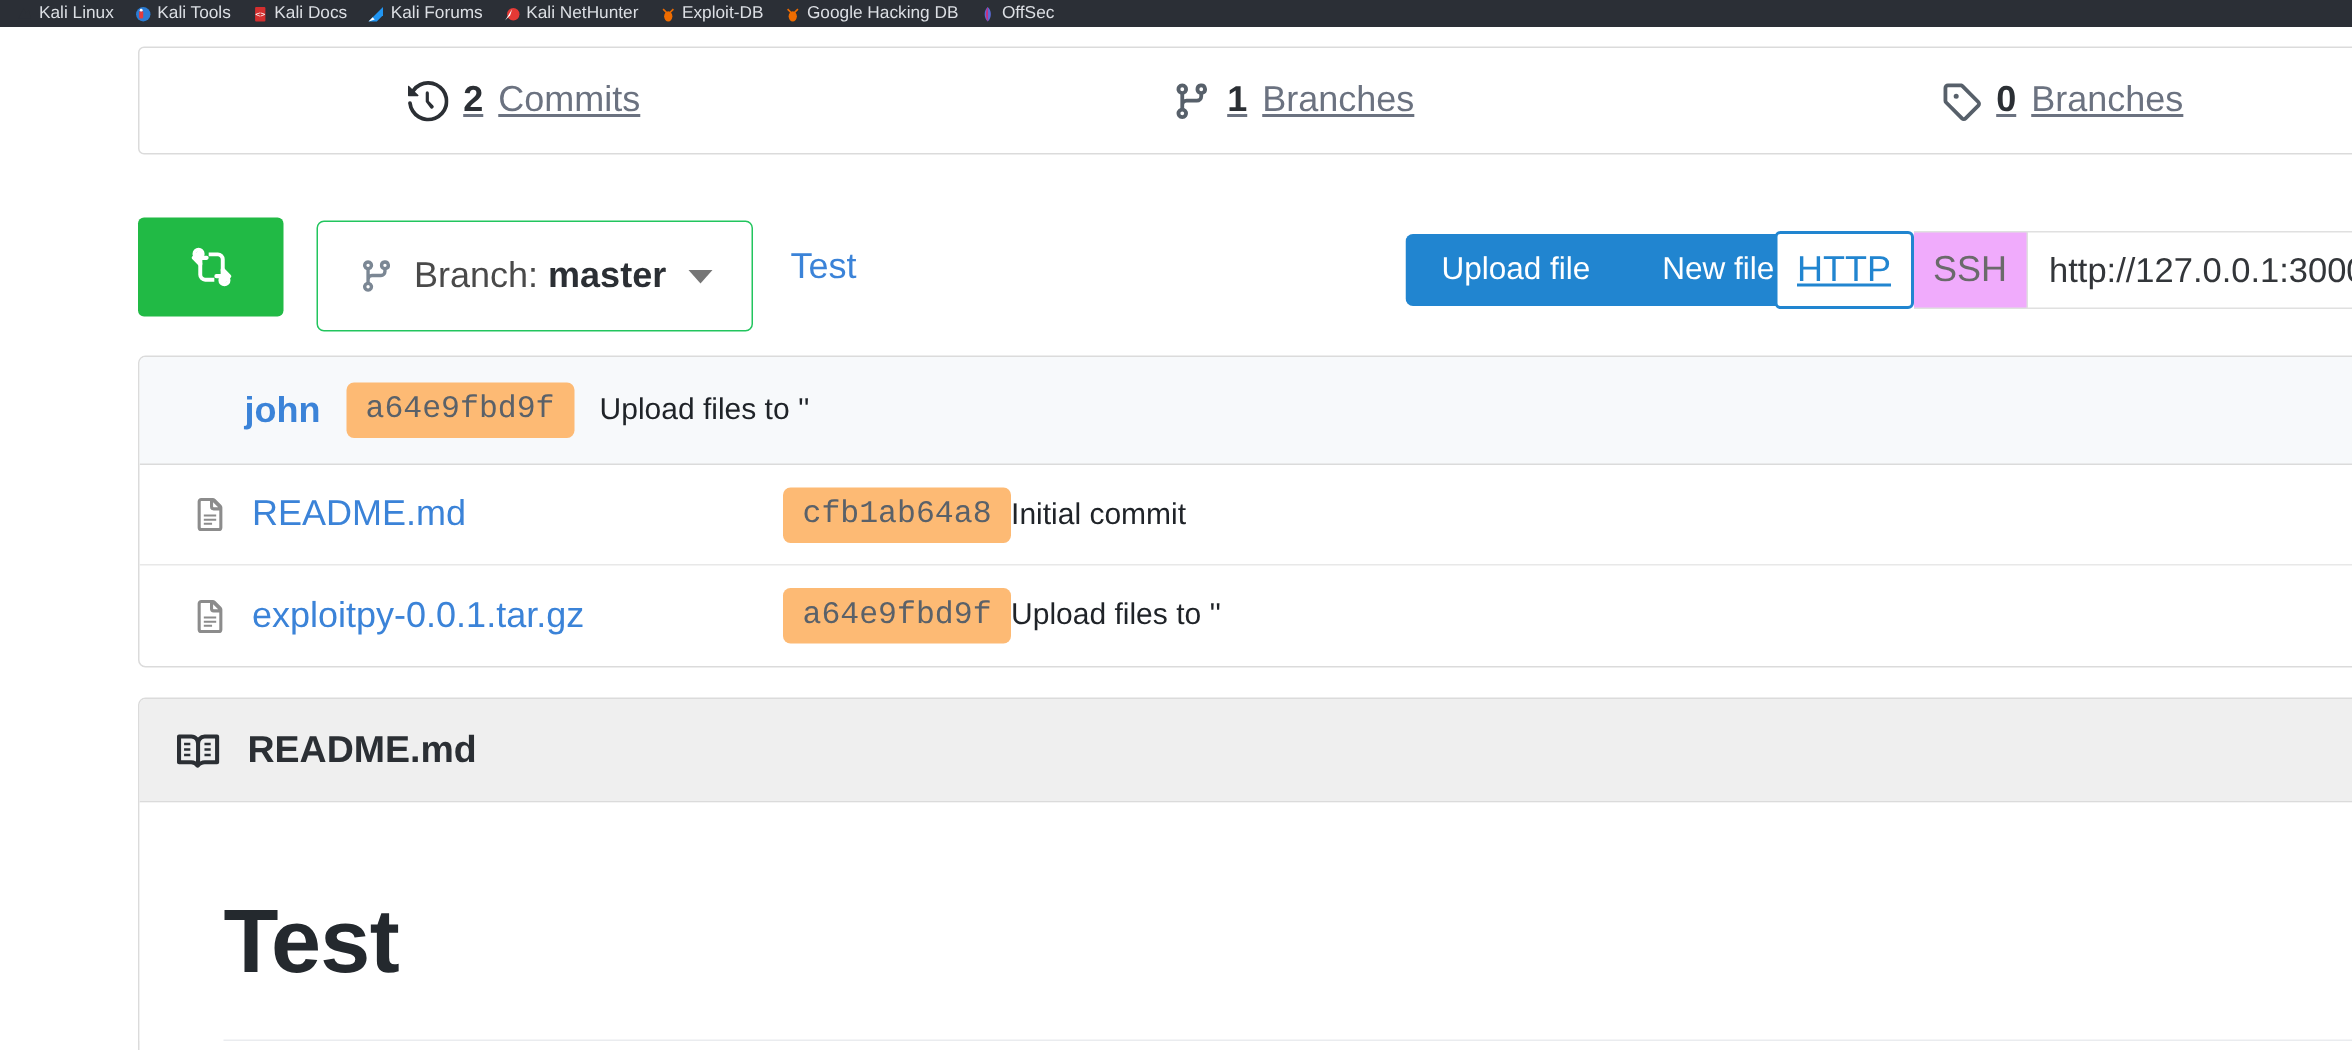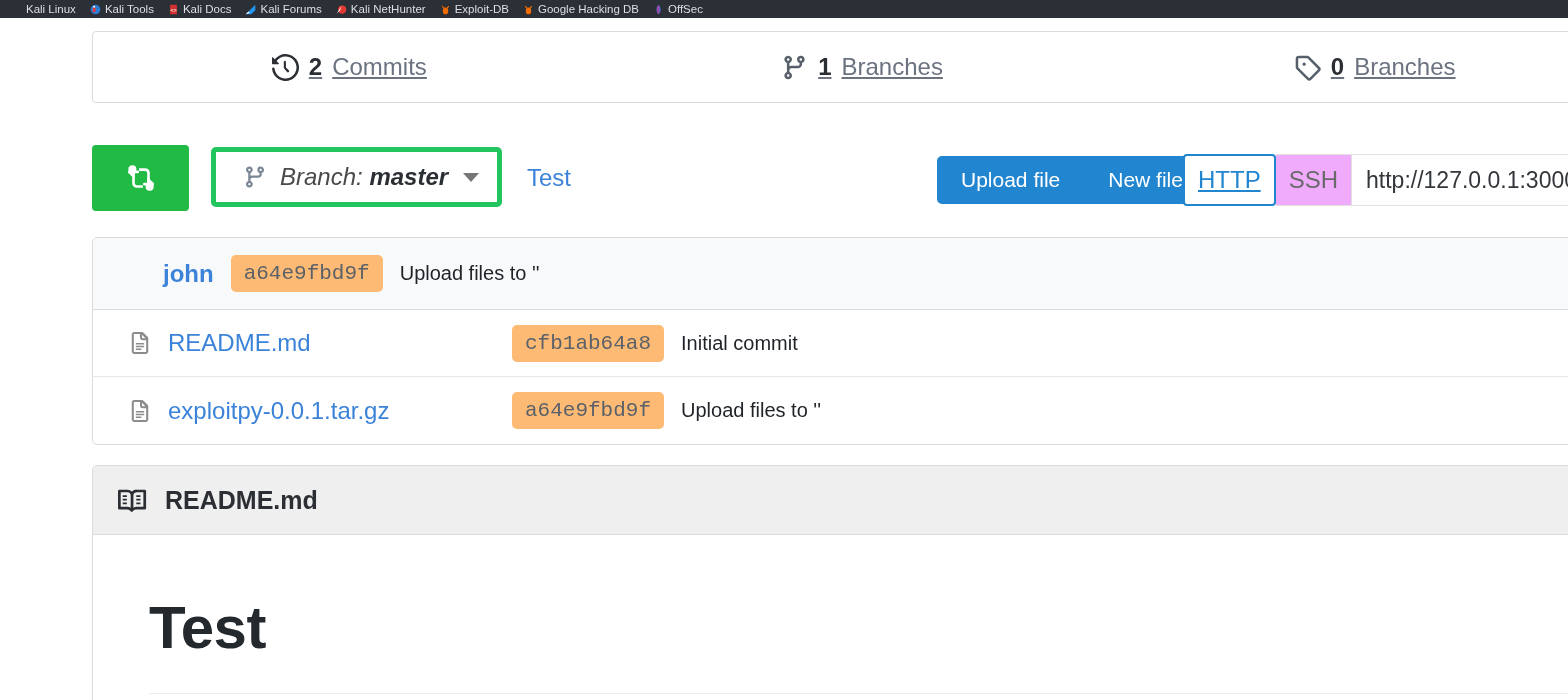--- a/index.html
+++ b/index.html
@@ -93,30 +93,29 @@
     border: none;
     border-radius: 4px;
     cursor: pointer;
     display: flex;
     align-items: center;
     justify-content: center;
   }
   #branch-select {
     position: absolute;
     left: 119px; top: 2px;
-    width: 291px; height: 60px;
-    border: 5px solid #22c55e;
+    width: 291px; height: 74px;
+    border: 1px solid #22c55e;
     border-radius: 5px;
     background: #fff;
     display: flex;
     align-items: center;
     gap: 13px;
     padding-left: 27px;
     cursor: pointer;
-    font-style: italic;
   }
   .branch-label {
     font-size: 24px;
     color: #4a4a4a;
     white-space: nowrap;
   }
   .branch-label b { color: #2b2f34; }
   .caret {
     width: 0; height: 0;
     border-left: 8px solid transparent;
@@ -248,22 +247,22 @@
   .file-icon { width: 22px; flex-shrink: 0; display: block; }
   .file-name {
     font-size: 24px;
     color: #3b83d8;
     text-decoration: none;
     margin-left: 17px;
     width: 340px;
     white-space: nowrap;
     cursor: pointer;
   }
-  .file-sha { margin-left: 4px; }
-  .file-msg { margin-left: 17px; }
+  .file-sha { margin-left: 14px; }
+  .file-msg { }
 
   
   #readme-panel {
     top: 447px;
     border: 1px solid #dbdbdb;
     border-radius: 5px;
     background: #fff;
     overflow: hidden;
     height: 300px;
   }

